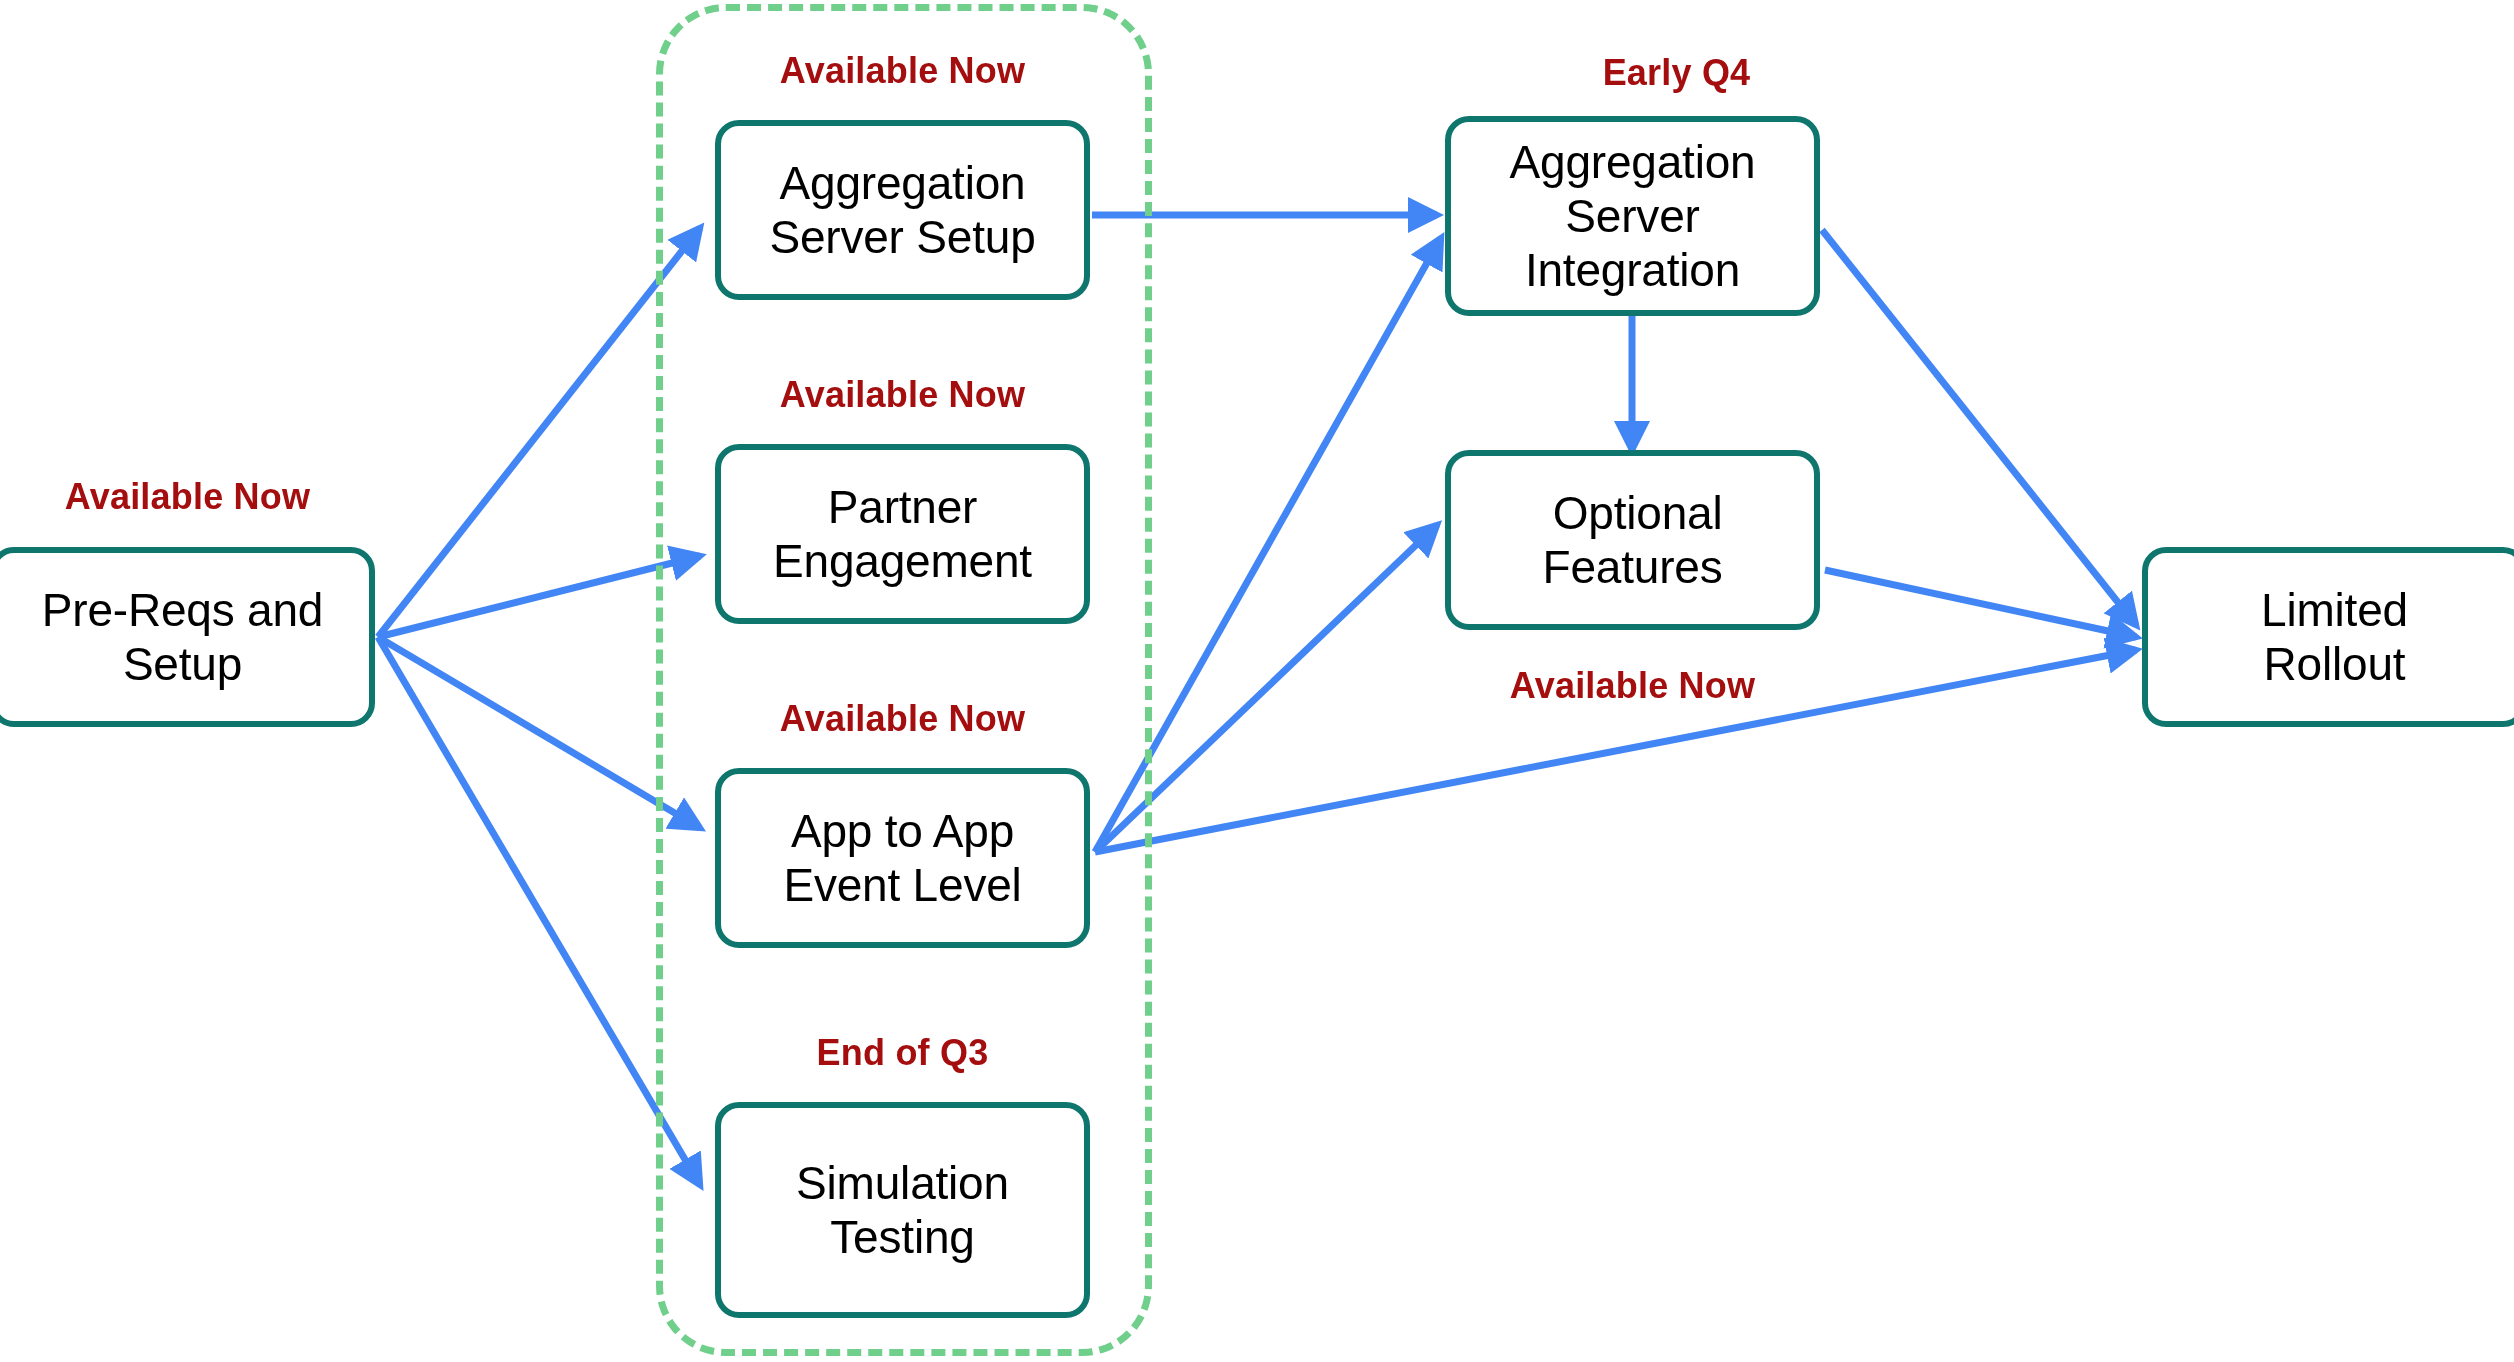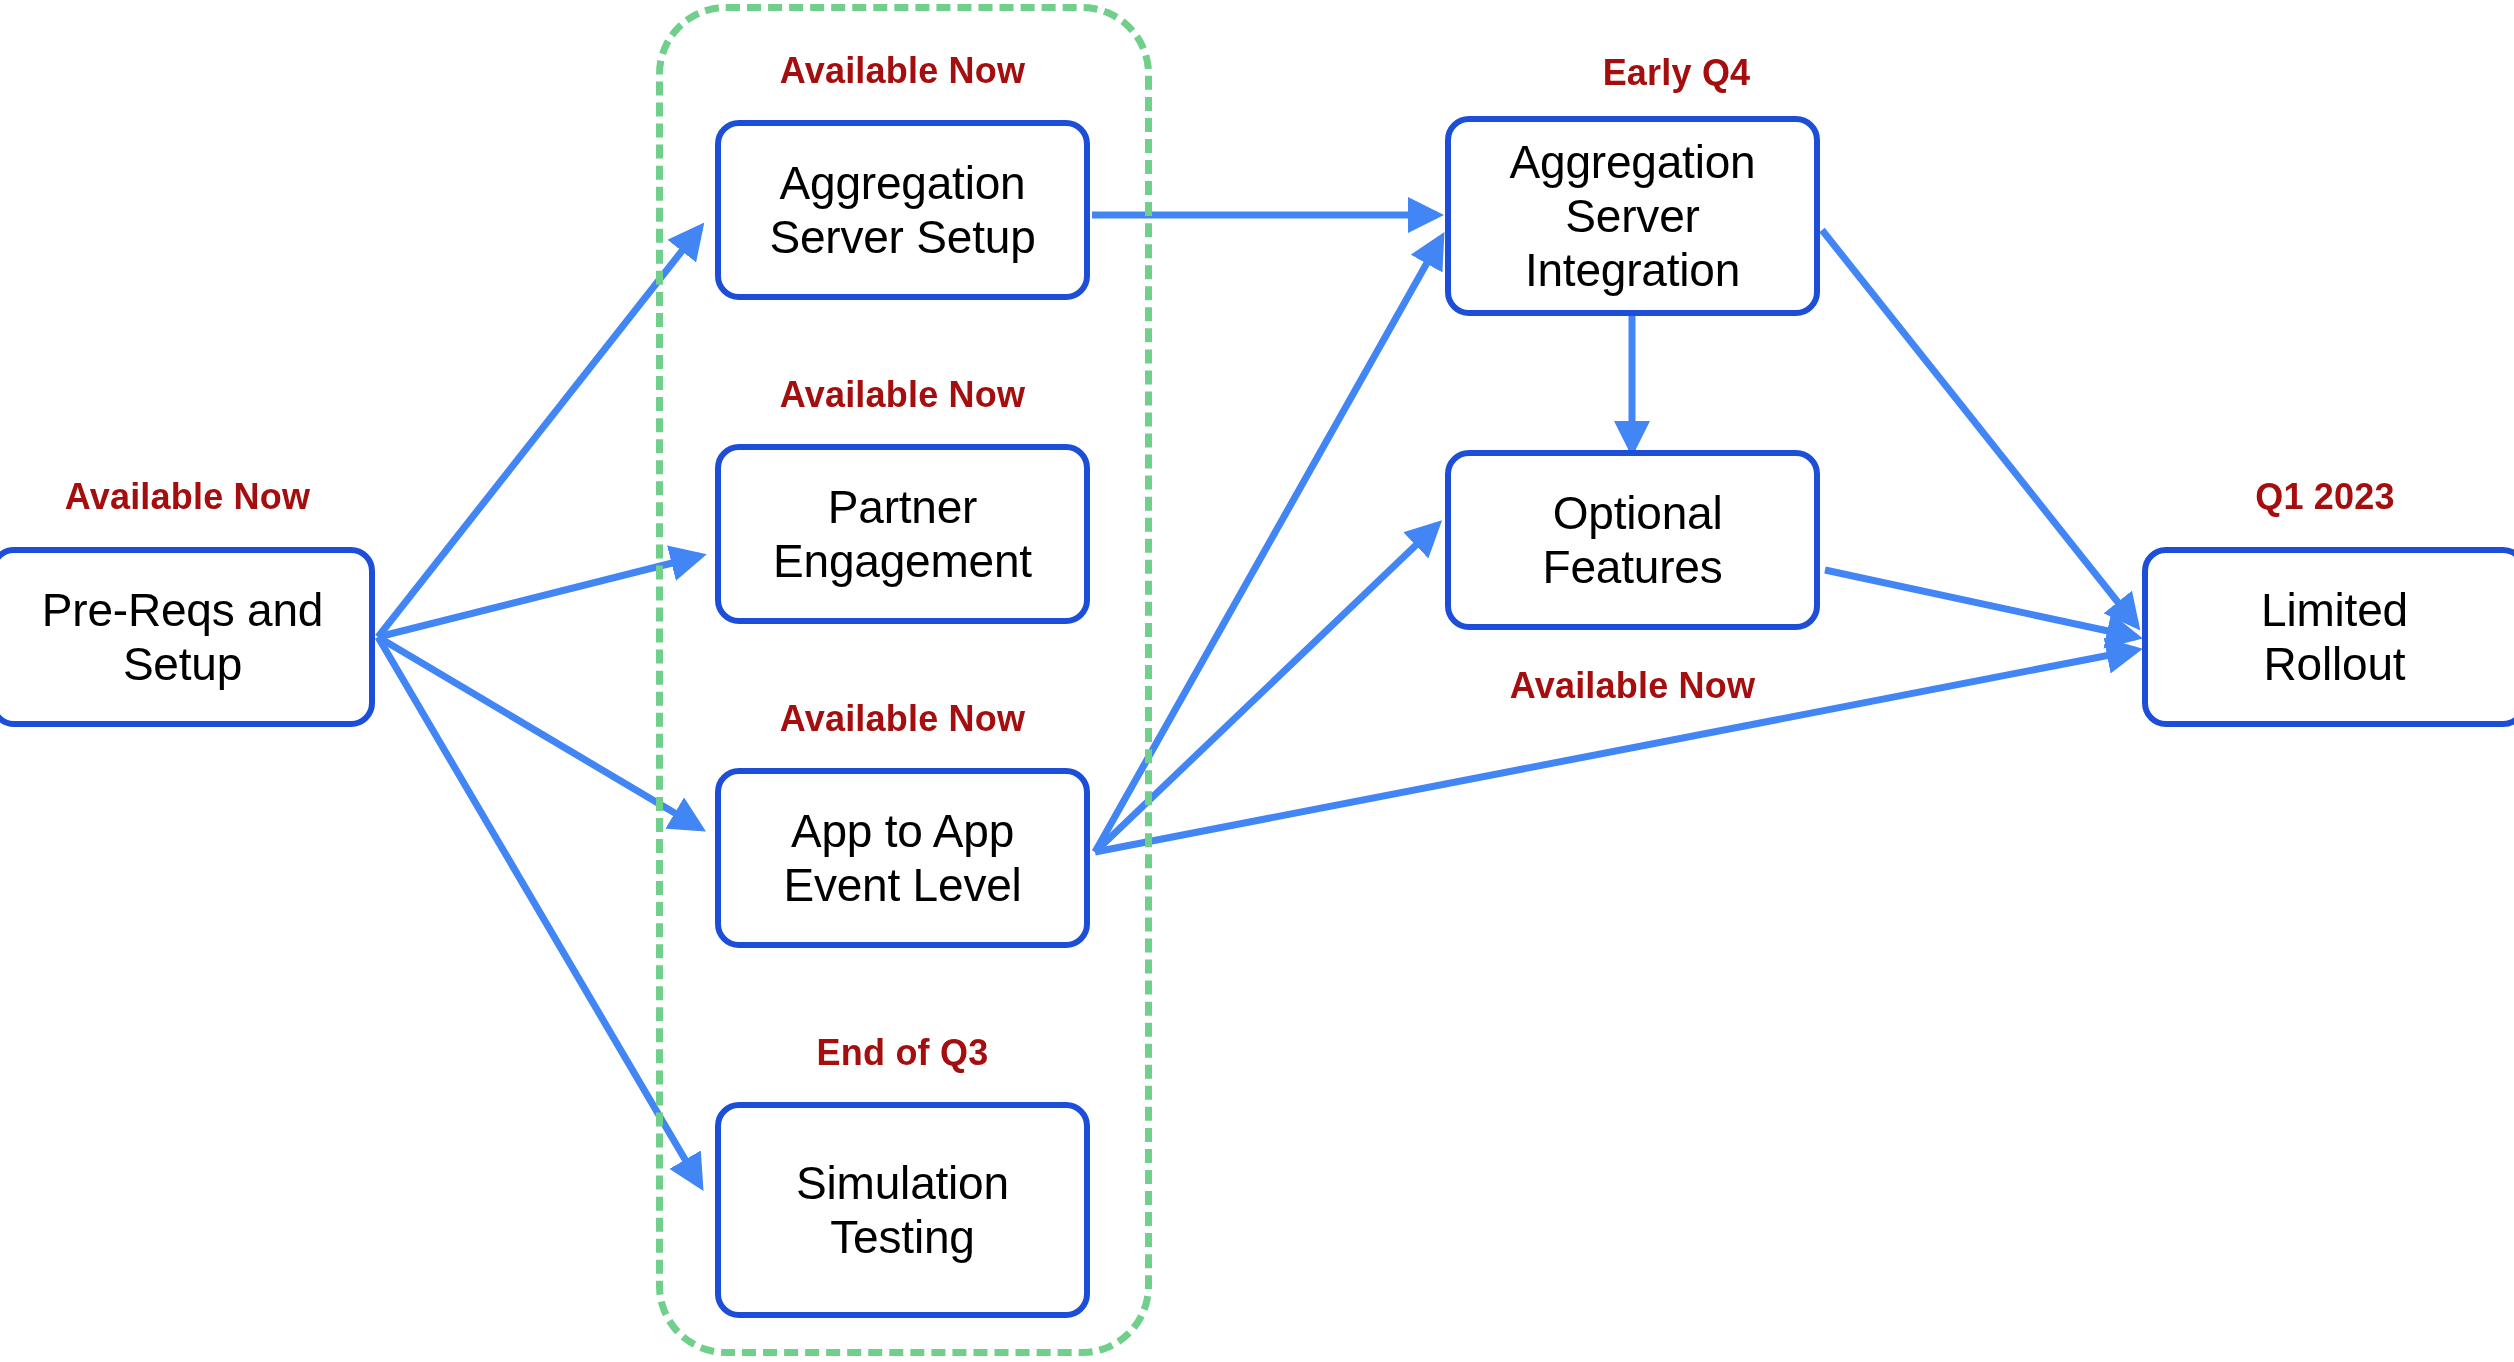--- a/index.html
+++ b/index.html
@@ -22,21 +22,21 @@
     position: absolute;
     left: 0;
     top: 0;
     width: 2514px;
     height: 1362px;
     pointer-events: none;
   }
   .node {
     position: absolute;
     box-sizing: border-box;
-    border: 6px solid #1d4ed8;
+    border: 6px solid #0f766e;
     border-radius: 24px;
     background: #ffffff;
     display: flex;
     align-items: center;
     justify-content: center;
     text-align: center;
     color: #000000;
     font-size: 46px;
     line-height: 1.18;
     font-weight: 400;
@@ -114,21 +114,20 @@
   <div class="stage-label" style="left:715px; top:374px; width:375px;">Available Now</div>
 
   <div class="stage-label" style="left:715px; top:698px; width:375px;">Available Now</div>
 
   <div class="stage-label" style="left:715px; top:1032px; width:375px;">End of Q3</div>
 
   <div class="stage-label" style="left:1489px; top:52px; width:375px;">Early Q4</div>
 
   <div class="stage-label" style="left:1445px; top:665px; width:375px;">Available Now</div>
 
-  <div class="stage-label" style="left:2140px; top:476px; width:370px;">Q1 2023</div>
 
   <div class="node" style="left:-10px; top:547px; width:385px; height:180px;">
     <span class="node-label">Pre-Reqs and
 Setup</span>
   </div>
 
   <div class="node" style="left:715px; top:120px; width:375px; height:180px;">
     <span class="node-label">Aggregation
 Server Setup</span>
   </div>

